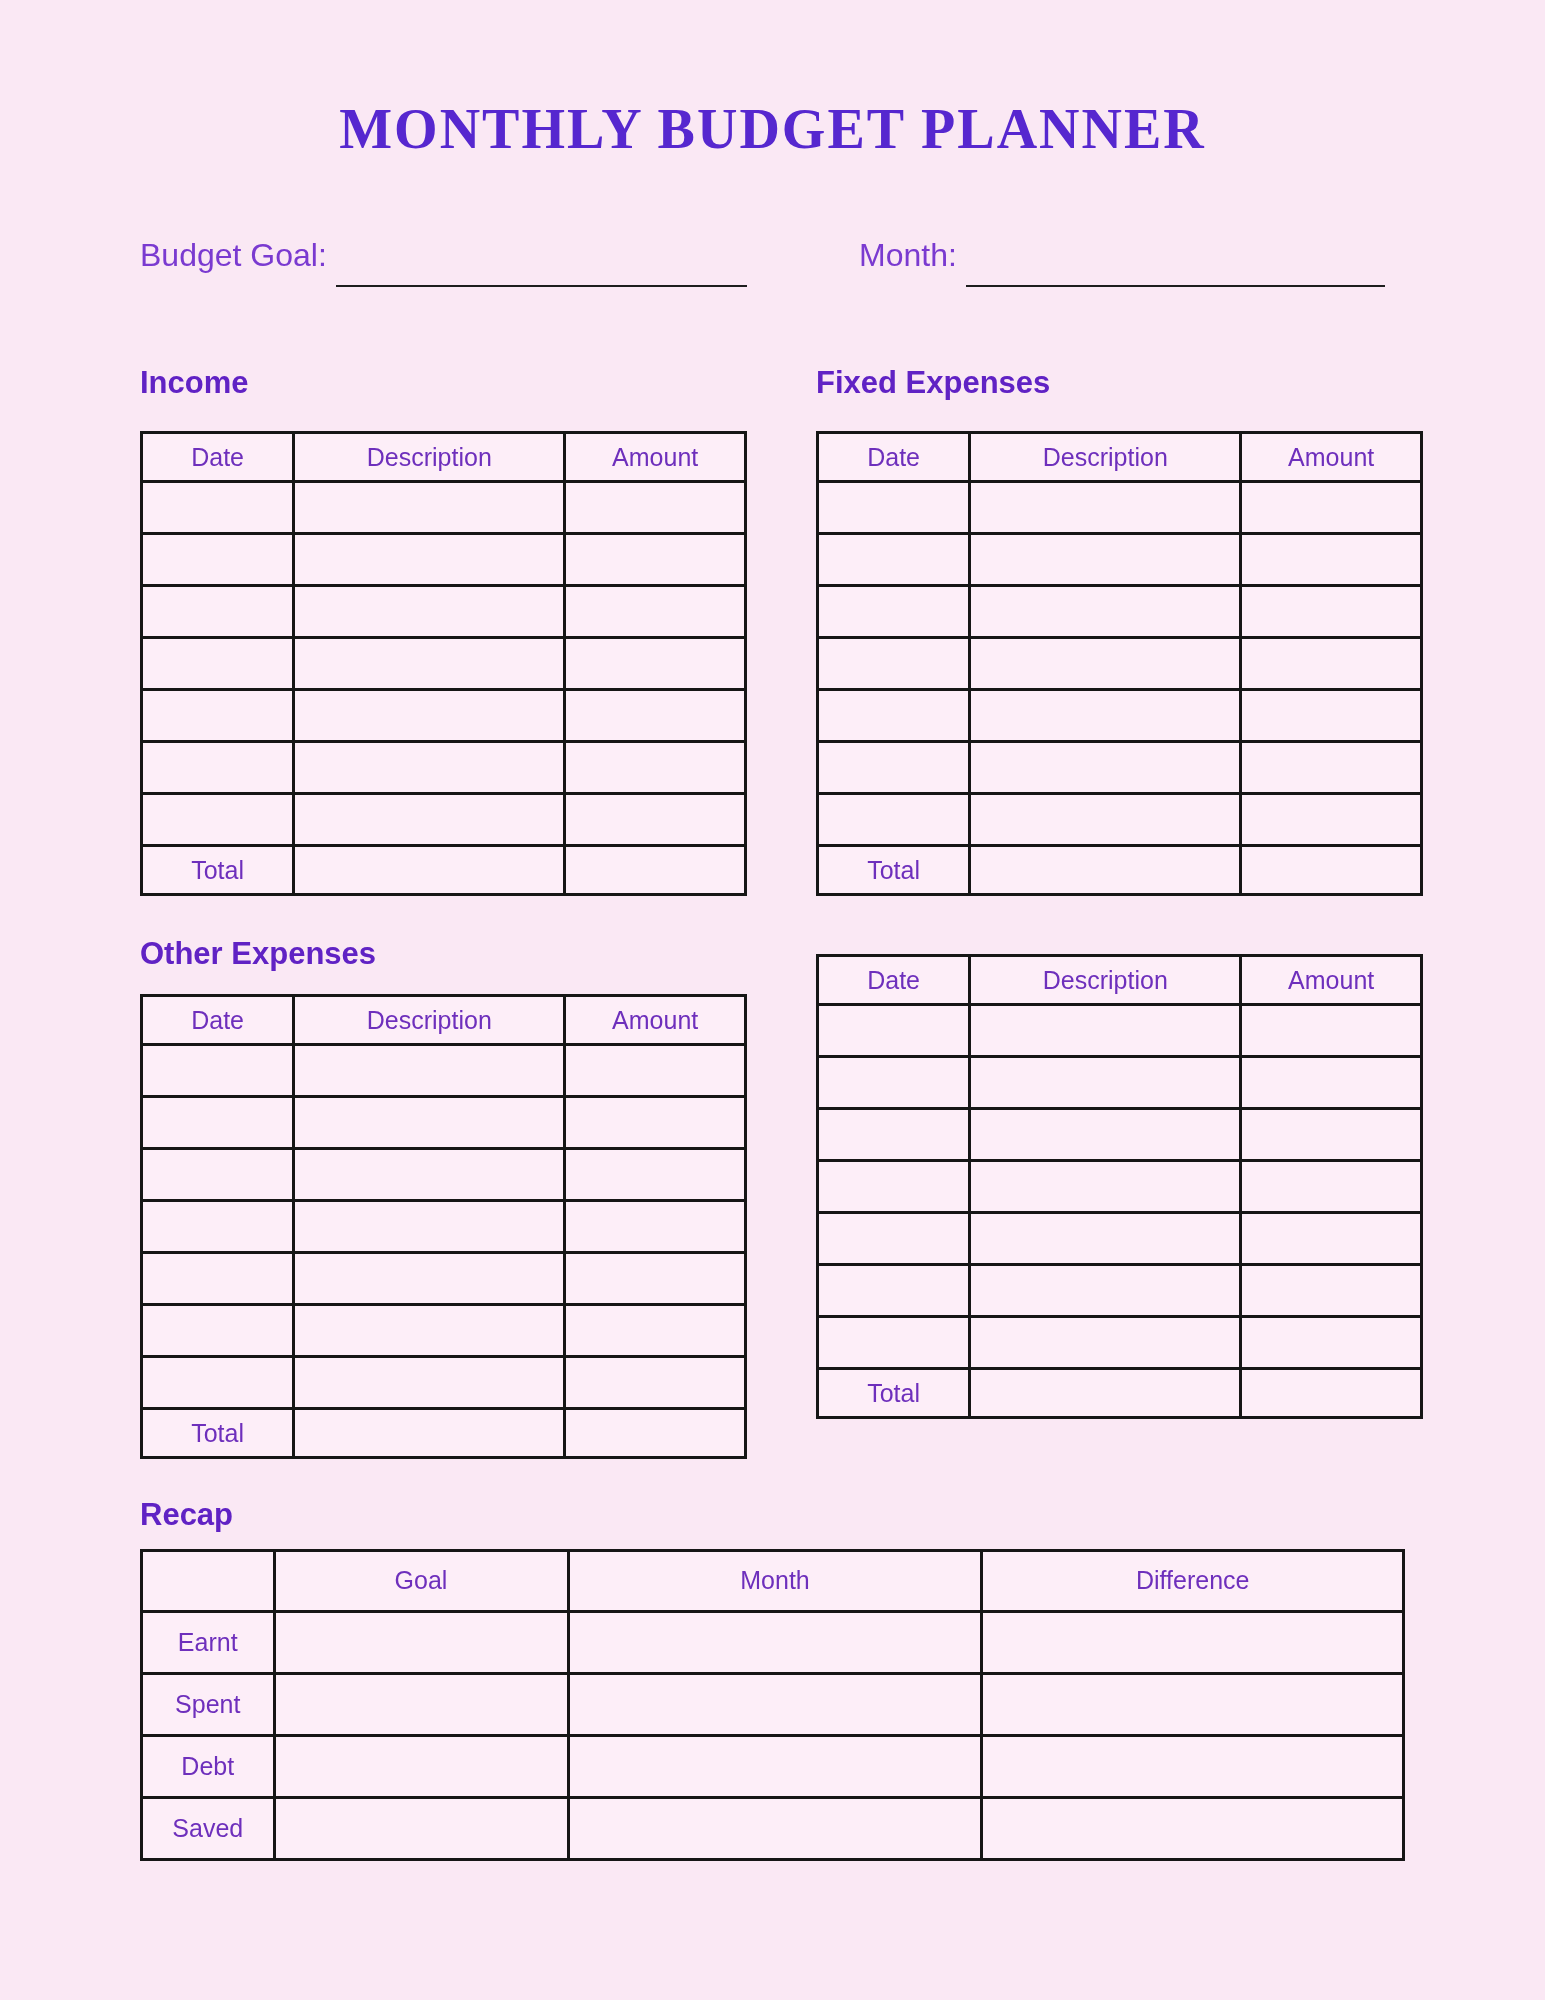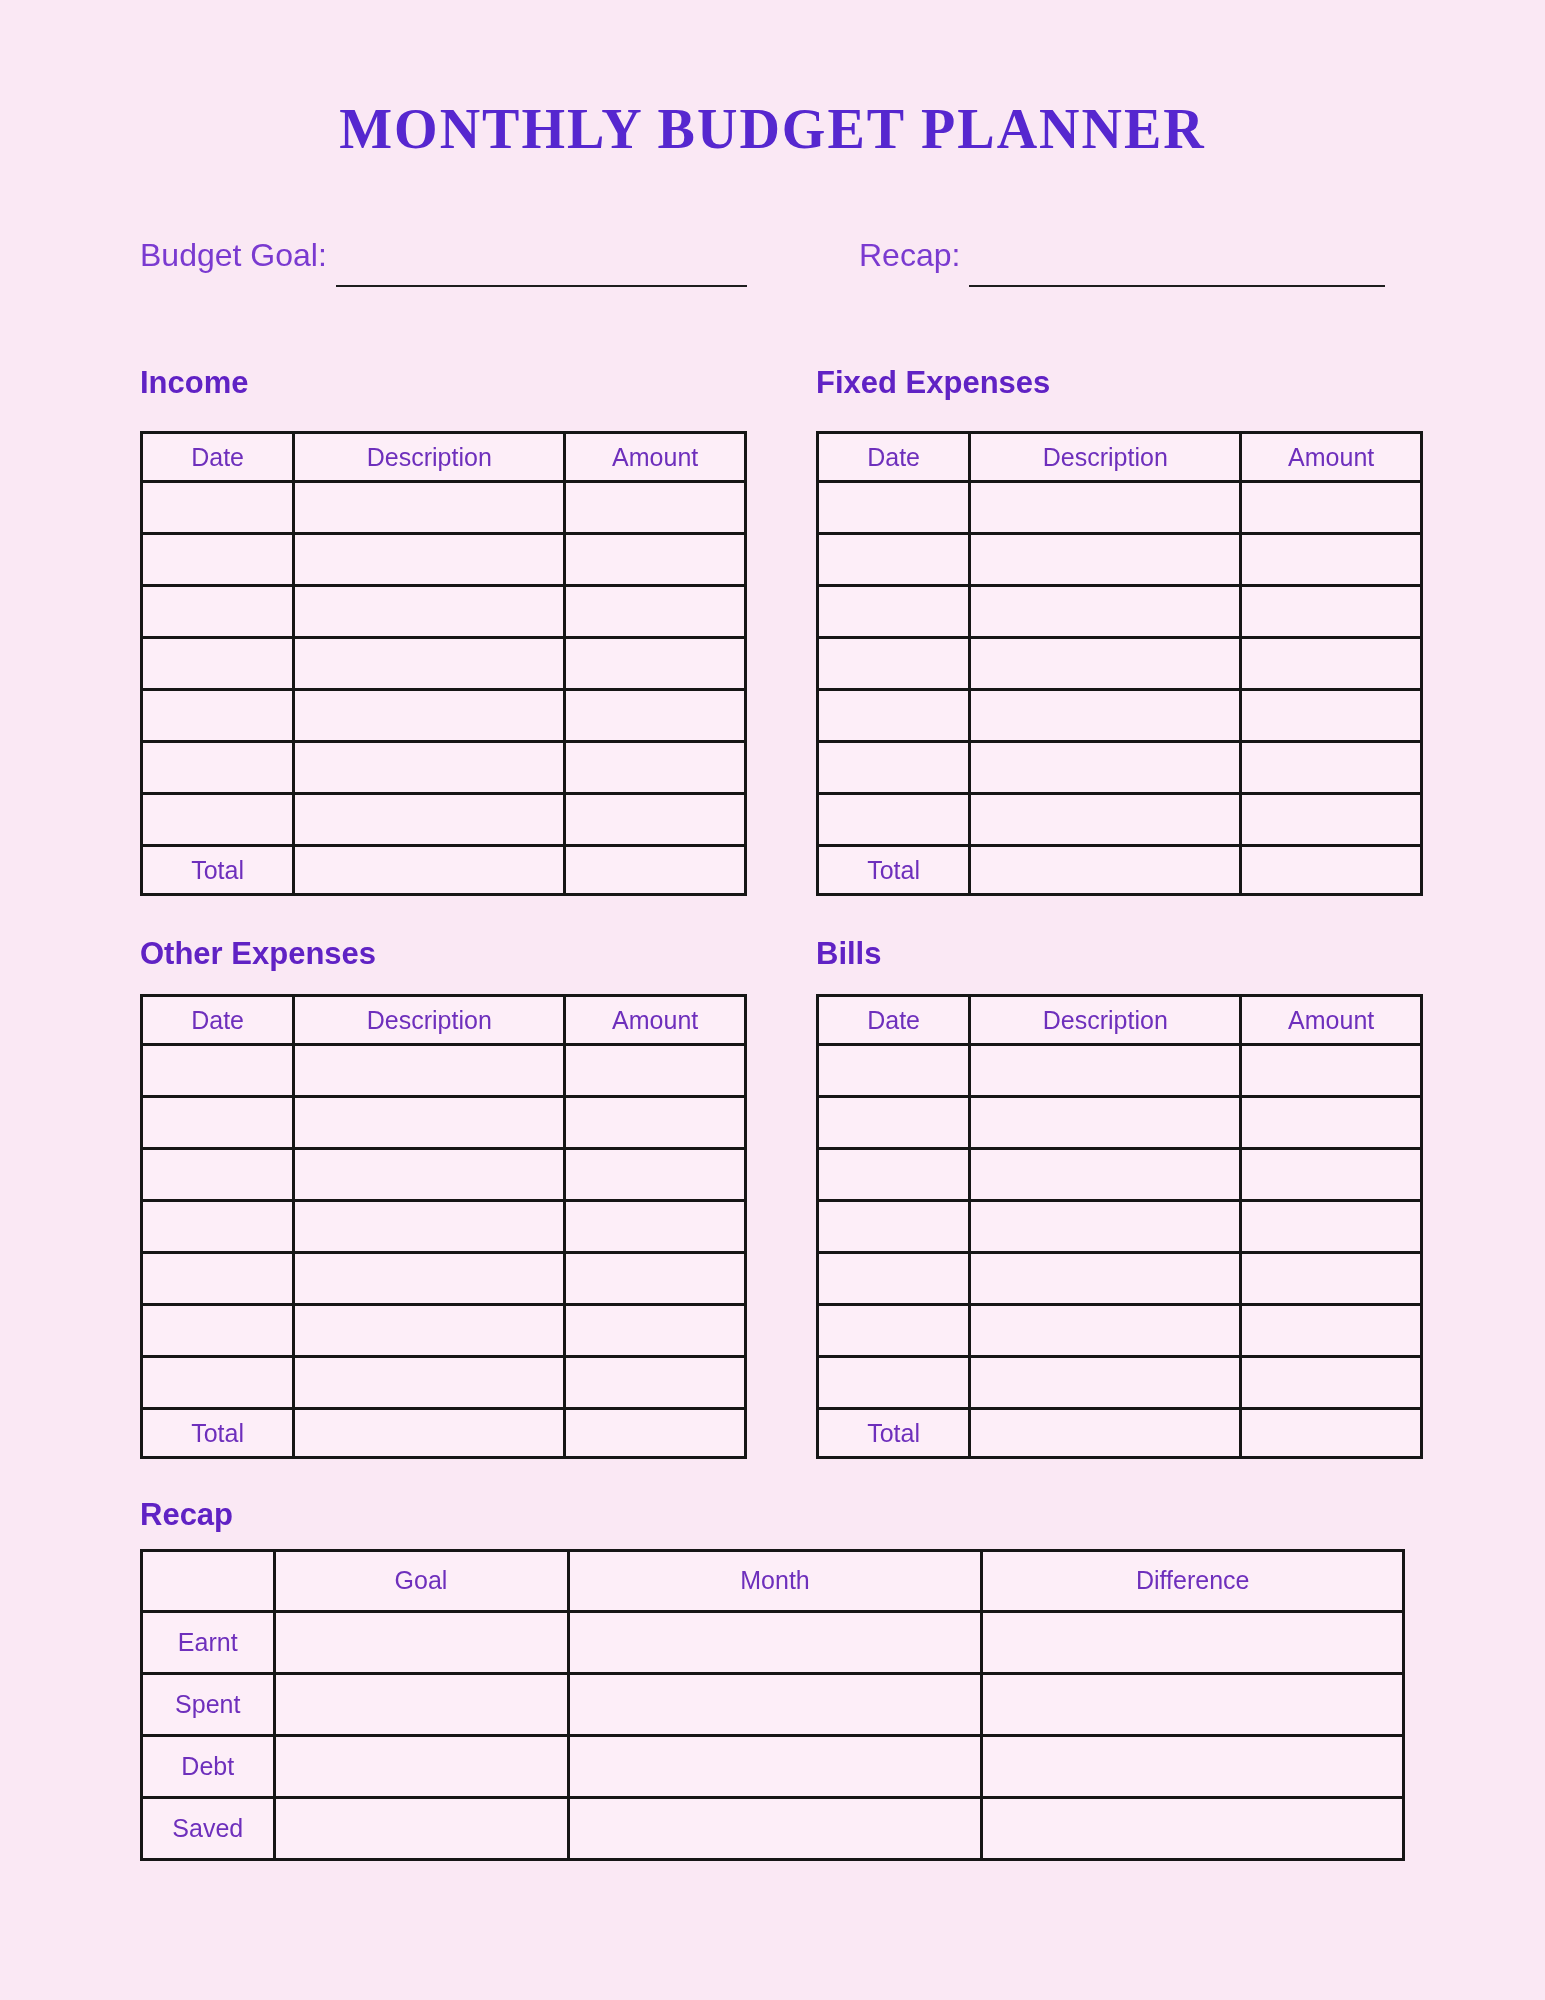--- a/index.html
+++ b/index.html
@@ -114,21 +114,21 @@
 <div class="page">
 
   <h1 class="title">MONTHLY BUDGET PLANNER</h1>
 
   <div class="fields-row">
     <div class="field">
       <span class="field-label">Budget Goal:</span>
       <span class="field-line"></span>
     </div>
     <div class="field field-month">
-      <span class="field-label">Recap:</span>
+      <span class="field-label">Month:</span>
       <span class="field-line"></span>
     </div>
   </div>
 
   <div class="tables-grid top">
 
     <section class="section-income">
       <h2>Income</h2>
       <table class="data-table">
         <thead>
@@ -297,21 +297,20 @@
           <tr>
             <td>Total</td>
             <td></td>
             <td></td>
           </tr>
         </tfoot>
       </table>
     </section>
 
     <section class="section-bills">
-      <h2>Bills</h2>
       <table class="data-table">
         <thead>
           <tr>
             <th class="col-date">Date</th>
             <th class="col-desc">Description</th>
             <th class="col-amount">Amount</th>
           </tr>
         </thead>
         <tbody>
             <tr>

